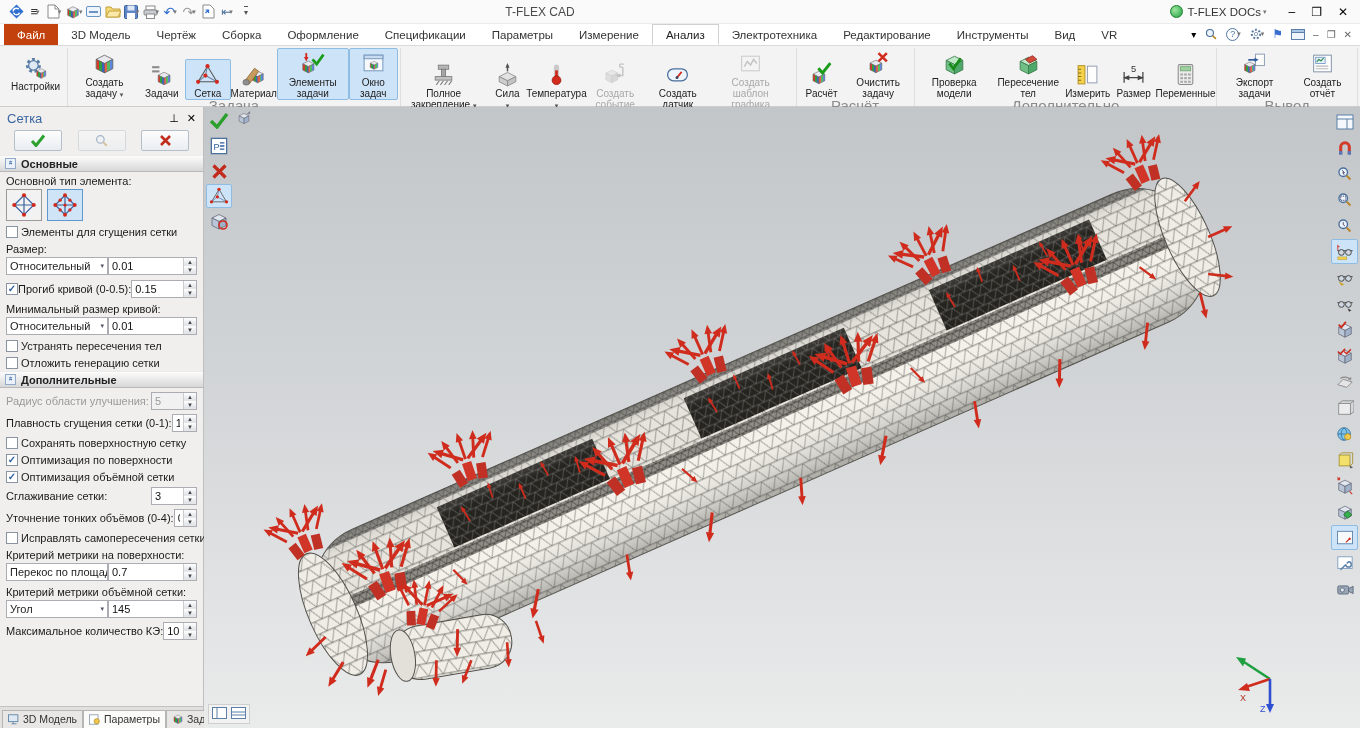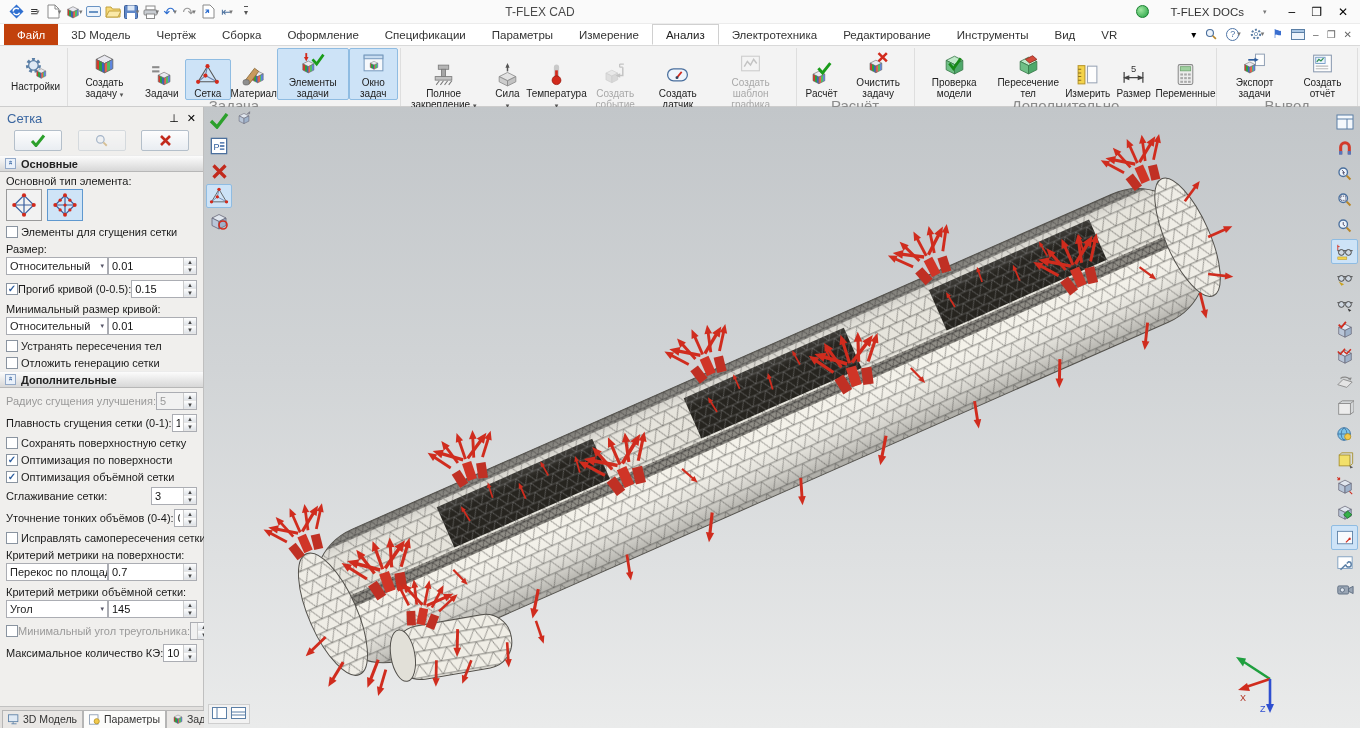--- a/index.html
+++ b/index.html
@@ -8,21 +8,21 @@
   button{border:0;background:none;padding:0;font:inherit;cursor:default;}
 
   
   .titlebar{height:24px;background:#fafafa;border-bottom:1px solid #ececec;
     display:flex;align-items:center;padding:0 8px;position:relative;}
   .qat{display:flex;align-items:center;gap:3px;}
   .qbtn{height:18px;min-width:16px;display:flex;align-items:center;justify-content:center;color:#555;font-size:12px;}
   .qcaret{font-size:7px;color:#777;margin-left:-2px;}
   .title-center{position:absolute;left:430px;width:220px;text-align:center;font-size:12px;color:#4a4a4a;}
   .tb-right{margin-left:auto;display:flex;align-items:center;}
-  .docs-btn{display:flex;align-items:center;gap:21px;font-size:11.5px;color:#333;}
+  .docs-btn{display:flex;align-items:center;gap:4px;font-size:11.5px;color:#333;}
   .docs-dot{width:13px;height:13px;border-radius:50%;
     background:radial-gradient(circle at 35% 35%,#9fe6a0,#1f9f3f);border:1px solid #188030;}
   .winbtns{display:flex;gap:16px;font-size:12px;color:#666;margin-left:22px;margin-right:4px;}
 
   
   .tabrow{height:22px;background:#fff;display:flex;align-items:stretch;border-bottom:1px solid #d9d9d9;
     padding-left:4px;position:relative;}
   .mtab{padding:4px 13px 3px;font-size:11.5px;color:#333;}
   .mtab.file{background:#c2410c;color:#fff;}
   .mtab.active{background:#fff;border:1px solid #d0d0d0;border-bottom:1px solid #fff;color:#222;}
@@ -709,21 +709,21 @@
     </div>
 
     <div class="sechead">
       <span class="chev">
           <span>»</span>
         </span>
       <span>Дополнительные</span>
     </div>
 
     <div class="prow" style="padding-top:4px">
-      <span class="plabel graytext" style="flex:1">Радиус сгущения улучшения:</span>
+      <span class="plabel graytext" style="flex:1">Радиус области улучшения:</span>
       <div class="spin dis" style="width:46px">
         <input value="5" style="">
         <span class="sb">
             <i>▲</i>
             <i>▼</i>
           </span>
       </div>
     </div>
     <div class="prow">
       <span class="plabel" style="flex:1">Плавность сгущения сетки (0-1):</span>
@@ -797,31 +797,20 @@
       </div>
       <div class="spin" style="flex:1">
         <input value="145" style="">
         <span class="sb">
             <i>▲</i>
             <i>▼</i>
           </span>
       </div>
     </div>
 
-    <div class="prow">
-      <span class="cbox"></span>
-      <span class="plabel graytext" style="flex:1">Минимальный угол треугольника:</span>
-      <div class="spin dis" style="width:38px">
-        <input value="15" style="">
-        <span class="sb">
-            <i>▲</i>
-            <i>▼</i>
-          </span>
-      </div>
-    </div>
     <div class="prow">
       <span class="plabel" style="flex:1">Максимальное количество КЭ:</span>
       <div class="spin" style="width:62px">
         <input value="1000000" style="">
         <span class="sb">
             <i>▲</i>
             <i>▼</i>
           </span>
       </div>
     </div>

